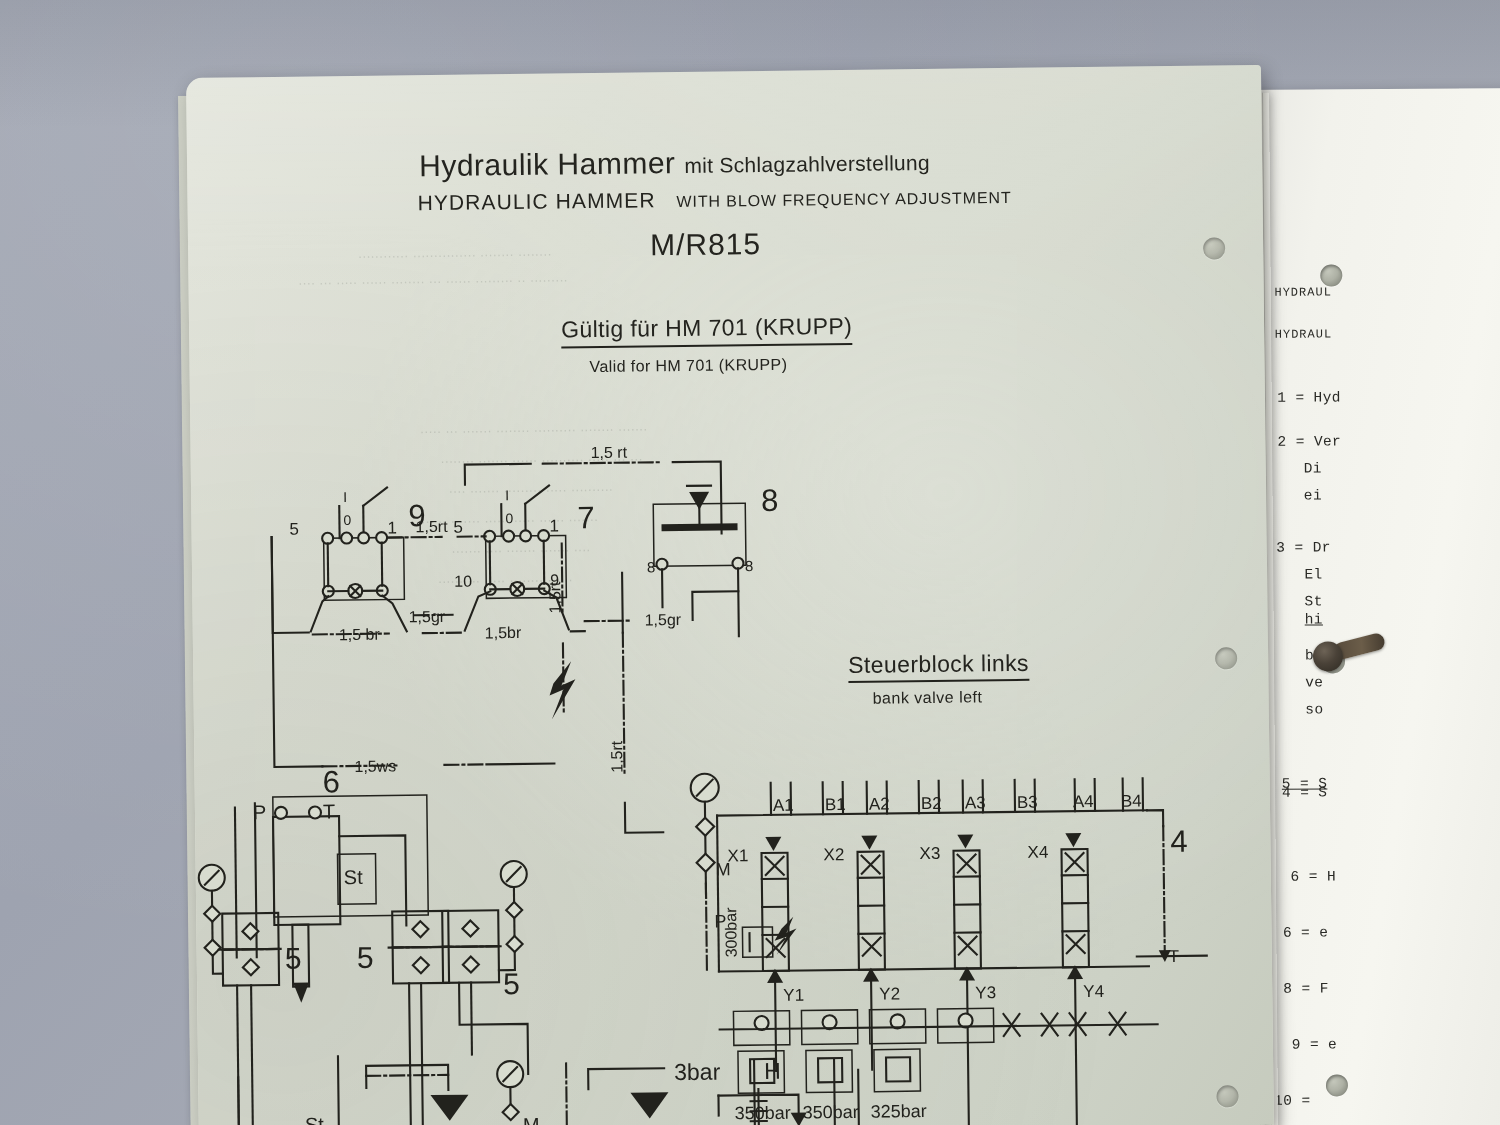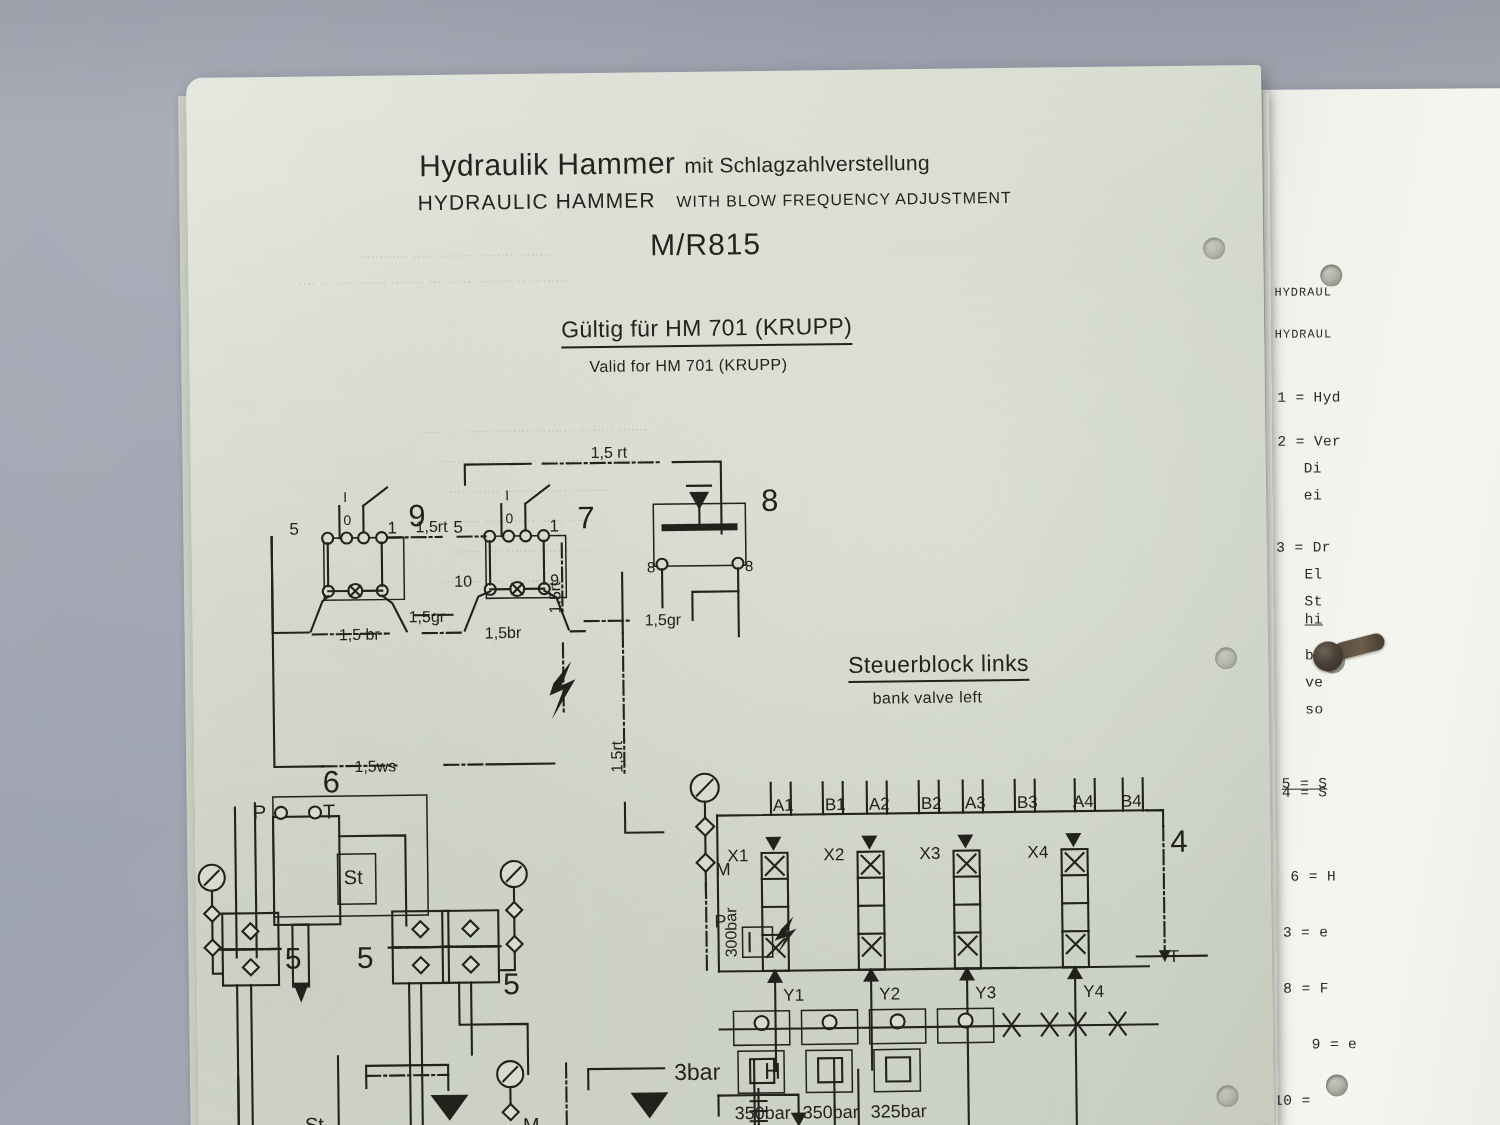--- a/index.html
+++ b/index.html
@@ -126,23 +126,23 @@
     <div class="rp" style="left:28px;top:450px;">3 = Dr</div>
     <div class="rp" style="left:56px;top:477px;">El</div>
     <div class="rp" style="left:56px;top:504px;">St</div>
     <div class="rp" style="left:56px;top:522px;text-decoration:underline;">hi</div>
     <div class="rp" style="left:56px;top:558px;">ba</div>
     <div class="rp" style="left:56px;top:585px;">ve</div>
     <div class="rp" style="left:56px;top:612px;">so</div>
     <div class="rp" style="left:32px;top:667px;margin-top:28px;">4 = S</div>
     <div class="rp" style="left:32px;top:686px;text-decoration:underline;">5 = S</div>
     <div class="rp" style="left:32px;top:779px;margin-left:8px;">6 = H</div>
-    <div class="rp" style="left:32px;top:835px;">3 = e</div>
+    <div class="rp" style="left:32px;top:835px;">6 = e</div>
     <div class="rp" style="left:32px;top:891px;">8 = F</div>
-    <div class="rp" style="left:40px;top:947px;margin-left:20px;">9 = e</div>
+    <div class="rp" style="left:40px;top:947px;">9 = e</div>
     <div class="rp" style="left:22px;top:1003px;text-align:right;">10 = </div>
 
     <div class="hole" style="left:74px;top:175px;width:22px;height:22px;"></div>
     <div class="hole" style="left:72px;top:560px;width:24px;height:24px;"></div>
     <div class="hole" style="left:74px;top:985px;width:22px;height:22px;"></div>
 
     <div class="rivet" style="left:64px;top:552px;">
       <div class="leg"></div>
       <div class="head"></div>
     </div>

